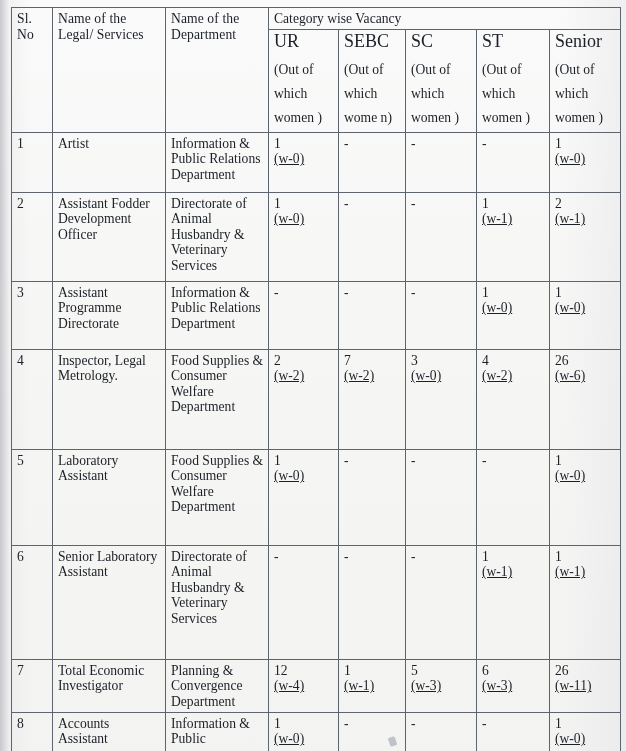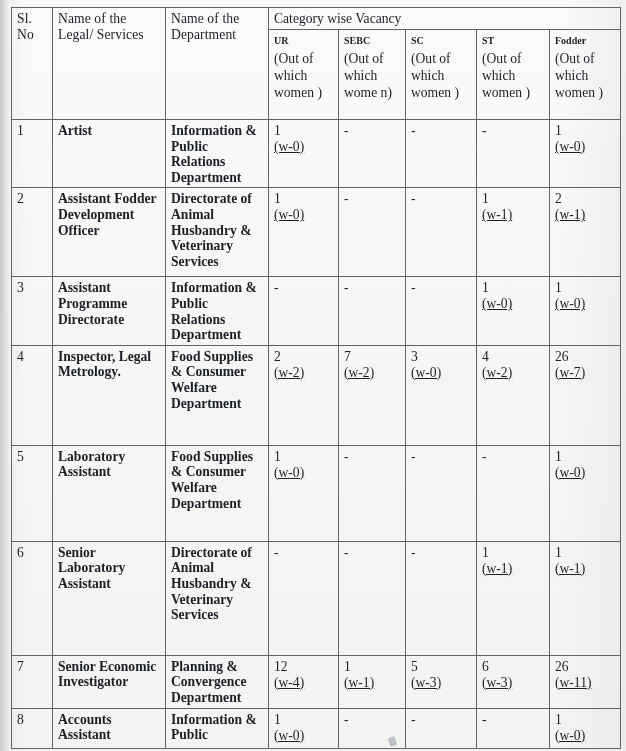--- a/index.html
+++ b/index.html
@@ -73,43 +73,43 @@
   col.c-sc     { width: 71px; }
   col.c-st     { width: 73px; }
   col.c-total  { width: 71px; }
 
   .cat-head {
     font-weight: bold;
     font-size: 14.2px;
     padding-bottom: 1px;
   }
   .sub-label {
-    font-weight: bold;
-    font-size: 10px;
+    font-weight: normal;
+    font-size: 18px;
     line-height: 16.6px;
     display: block;
   }
   .sub-note {
     font-weight: normal;
     font-size: 13.6px;
-    line-height: 17px;
+    line-height: 24px;
     display: block;
+    margin-top: 8px;
   }
   .cell-num {
     display: block;
     line-height: 15.8px;
   }
   .cell-w {
     display: block;
     line-height: 16.2px;
     text-decoration: underline;
   }
   .post-name, .dept-name {
     display: block;
-    font-weight: bold;
   }
   .rowh-1 { height: 60px; }
   .rowh-2 { height: 89px; }
   .rowh-3 { height: 68px; }
   .rowh-4 { height: 100px; }
   .rowh-5 { height: 96px; }
   .rowh-6 { height: 114px; }
   .rowh-7 { height: 53px; }
   .rowh-8 { height: 40px; }
   .hdrow-a { height: 22px; }
@@ -173,21 +173,21 @@
           </th>
           <th>
             <span class="sub-label">SC</span>
             <span class="sub-note">(Out of which women )</span>
           </th>
           <th>
             <span class="sub-label">ST</span>
             <span class="sub-note">(Out of which women )</span>
           </th>
           <th>
-            <span class="sub-label">Fodder</span>
+            <span class="sub-label">Senior</span>
             <span class="sub-note">(Out of which women )</span>
           </th>
         </tr>
       </thead>
       <tbody>
 
         <tr class="rowh-1">
           <td>1</td>
           <td>
             <span class="post-name">Artist</span>
@@ -296,21 +296,21 @@
           <td>
             <span class="cell-num">3</span>
             <span class="cell-w">(w-0)</span>
           </td>
           <td>
             <span class="cell-num">4</span>
             <span class="cell-w">(w-2)</span>
           </td>
           <td>
             <span class="cell-num">26</span>
-            <span class="cell-w">(w-7)</span>
+            <span class="cell-w">(w-6)</span>
           </td>
         </tr>
 
         <tr class="rowh-5">
           <td>5</td>
           <td>
             <span class="post-name">Laboratory Assistant</span>
           </td>
           <td>
             <span class="dept-name">Food Supplies &amp; Consumer Welfare Department</span>
@@ -363,21 +363,21 @@
           </td>
           <td>
             <span class="cell-num">1</span>
             <span class="cell-w">(w-1)</span>
           </td>
         </tr>
 
         <tr class="rowh-7">
           <td>7</td>
           <td>
-            <span class="post-name">Senior Economic Investigator</span>
+            <span class="post-name">Total Economic Investigator</span>
           </td>
           <td>
             <span class="dept-name">Planning &amp; Convergence Department</span>
           </td>
           <td>
             <span class="cell-num">12</span>
             <span class="cell-w">(w-4)</span>
           </td>
           <td>
             <span class="cell-num">1</span>

